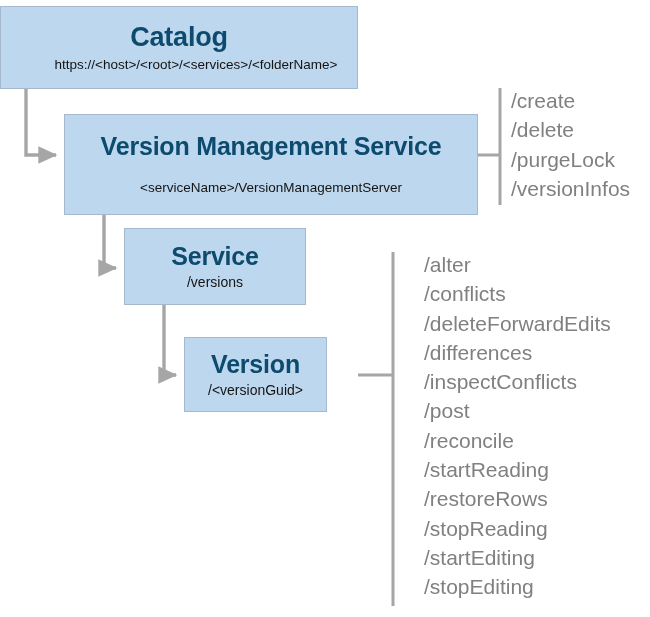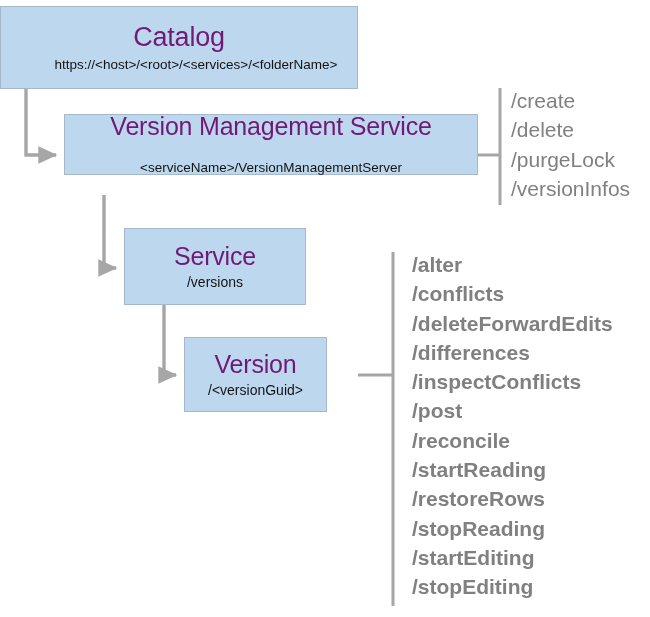--- a/index.html
+++ b/index.html
@@ -36,38 +36,39 @@
     flex-direction: column;
     align-items: center;
     justify-content: center;
     text-align: center;
     color: #0d0d0d;
   }
   .node-title {
     font-size: 26px;
     line-height: 1.08;
     letter-spacing: -0.2px;
-    color: #701a75;
+    color: #0c4a6e;
+    font-weight: bold;
   }
   .node-sub {
     font-size: 13.5px;
     line-height: 1.15;
     margin-top: 3px;
     color: #141414;
   }
 
   
   #node-catalog {
     left: 0px;  top: 6px;  width: 358px;  height: 83px;
   }
   #node-catalog .node-title { font-size: 27px; }
   #node-catalog .node-sub { font-size: 13.5px; margin-top: 5px; padding-left: 34px; }
 
   #node-vms {
-    left: 64px; top: 114px; width: 414px; height: 61px;
+    left: 64px; top: 114px; width: 414px; height: 101px;
   }
   #node-vms .node-title { font-size: 25px; }
   #node-vms .node-sub { font-size: 13.5px; margin-top: 20px; }
 
   #node-versions {
     left: 124px; top: 228px; width: 182px; height: 77px;
   }
   #node-versions .node-title { font-size: 25px; }
   #node-versions .node-sub { font-size: 14px; margin-top: 4px; }
 
@@ -88,23 +89,22 @@
     font-size: 21px;
     line-height: 29.3px;
     white-space: nowrap;
     color: #808080;
   }
   #ops-vms {
     left: 511px;
     top: 86px;
   }
   #ops-version {
-    left: 412px;
+    left: 424px;
     top: 250px;
-    font-weight: bold;
   }
 </style>
 </head>
 <body>
 
 <div id="diagram">
 
   <svg id="edges" viewBox="0 0 650 617" width="650" height="617" xmlns="http://www.w3.org/2000/svg">
     <defs>
       <marker id="arrowhead" markerWidth="6" markerHeight="6" refX="5.2" refY="3" orient="auto" markerUnits="strokeWidth">

